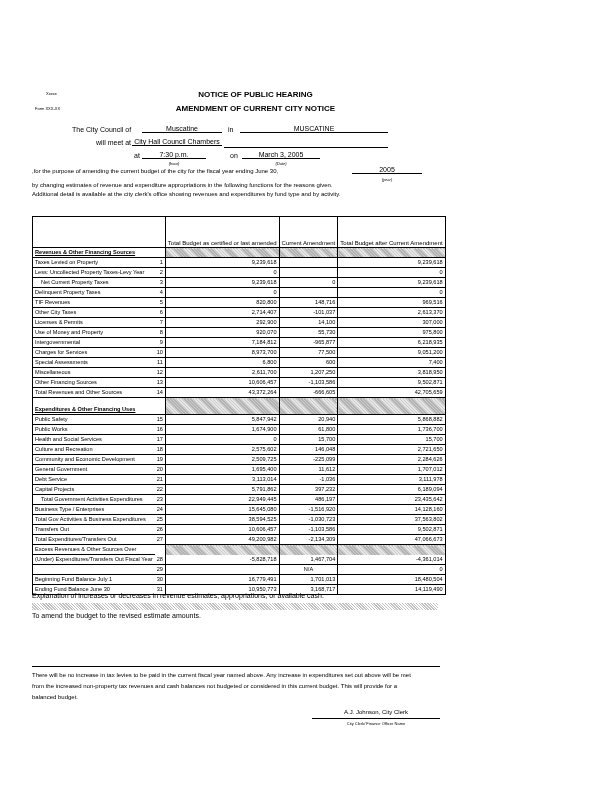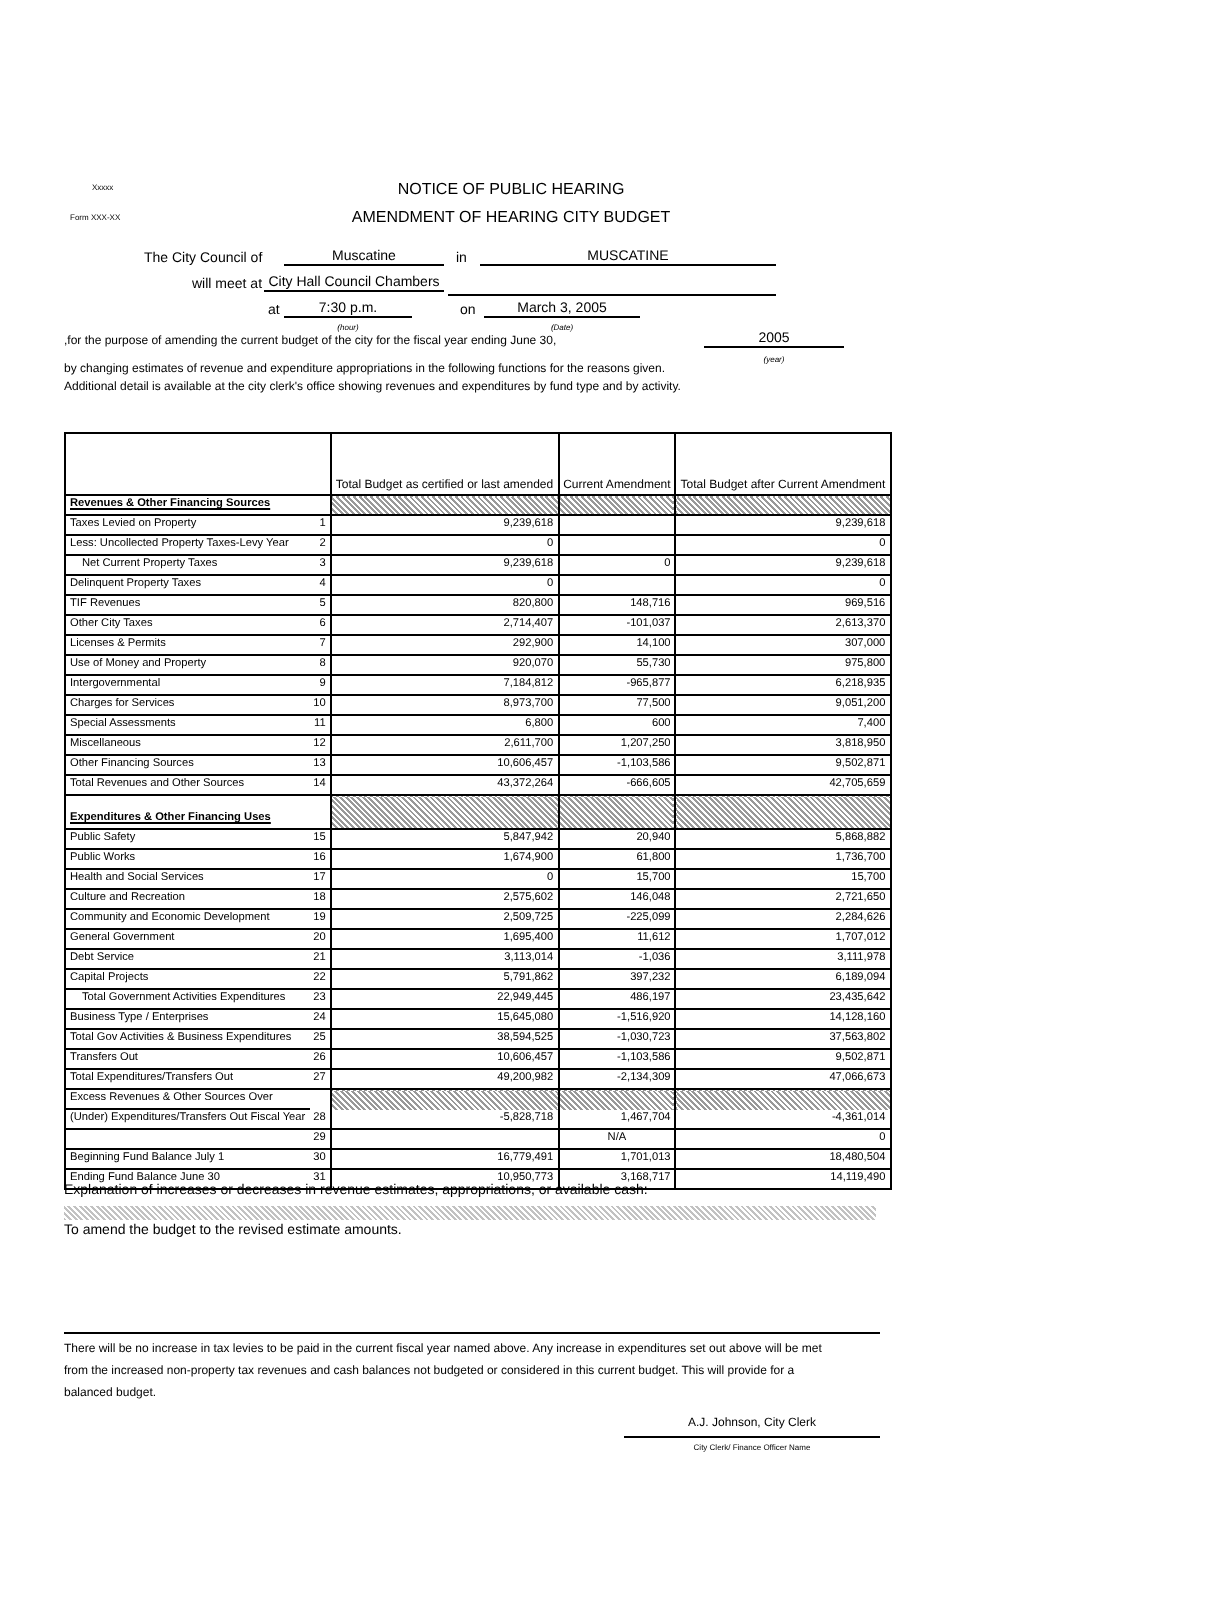--- a/index.html
+++ b/index.html
@@ -1,19 +1,19 @@
 <!DOCTYPE html>
 <html><head>
 <meta charset="utf-8">
 <style>
   html,body{margin:0;padding:0;background:#fff;}
   body{width:615px;height:800px;position:relative;font-family:"Liberation Sans",sans-serif;color:#000;overflow:hidden;}
   .abs{position:absolute;}
   .tiny{font-size:4px;}
-  .title{font-size:8px;font-weight:normal;text-align:center;width:511px;left:0;}
+  .title{font-size:8px;font-weight:bold;text-align:center;width:511px;left:0;}
   .t7{font-size:7px;}
   .t6{font-size:6px;}
   .fillin{border-bottom:1px solid #000;text-align:center;font-size:7px;}
   .caption{font-size:4px;text-align:center;font-style:italic;}
   table.budget{position:absolute;left:32px;top:216px;border-collapse:collapse;font-size:5.6px;width:406px;}
   table.budget td{border:1px solid #000;padding:0 2px;height:9px;line-height:9px;white-space:nowrap;}
   table.budget td.lbl{width:175px;border-right:none;}
   table.budget td.ln{width:14px;text-align:right;border-left:none;}
   table.budget td.num{width:66px;text-align:right;}
   table.budget td.ctr{text-align:center;}
@@ -23,21 +23,21 @@
   .indent{padding-left:8px !important;}
   .expl{font-size:7px;}
   .hr{position:absolute;height:1px;background:#000;}
 </style>
 </head>
 <body>
 
 <div class="abs tiny" style="left:46px;top:91px;">Xxxxx</div>
 <div class="abs tiny" style="left:35px;top:106px;">Form XXX-XX</div>
 <div class="abs title" style="top:90px;">NOTICE OF PUBLIC HEARING</div>
-<div class="abs title" style="top:104px;">AMENDMENT OF HEARING CITY BUDGET</div>
+<div class="abs title" style="top:104px;">AMENDMENT OF CURRENT CITY NOTICE</div>
 
 <div class="abs t7" style="left:72px;top:126px;">The City Council of</div>
 <div class="abs fillin" style="left:142px;top:125px;width:80px;">Muscatine</div>
 <div class="abs t7" style="left:228px;top:126px;">in</div>
 <div class="abs fillin" style="left:240px;top:125px;width:148px;">MUSCATINE</div>
 
 <div class="abs t7" style="left:96px;top:139px;">will meet at</div>
 <div class="abs fillin" style="left:132px;top:138px;width:90px;">City Hall Council Chambers</div>
 <div class="hr" style="left:224px;top:147px;width:164px;"></div>
 

